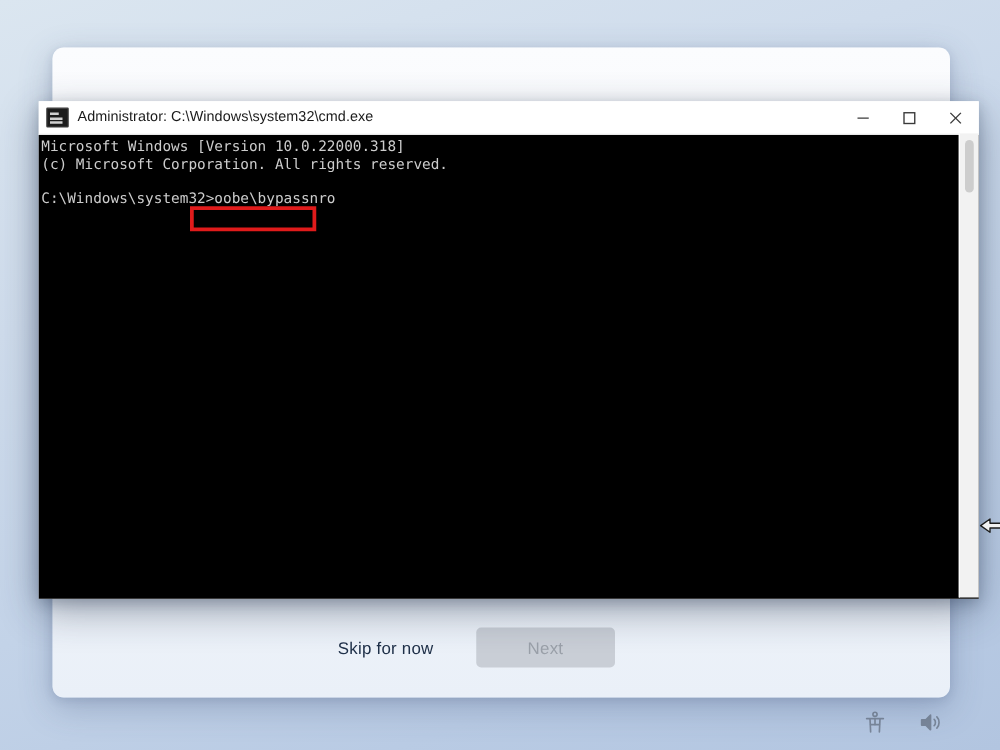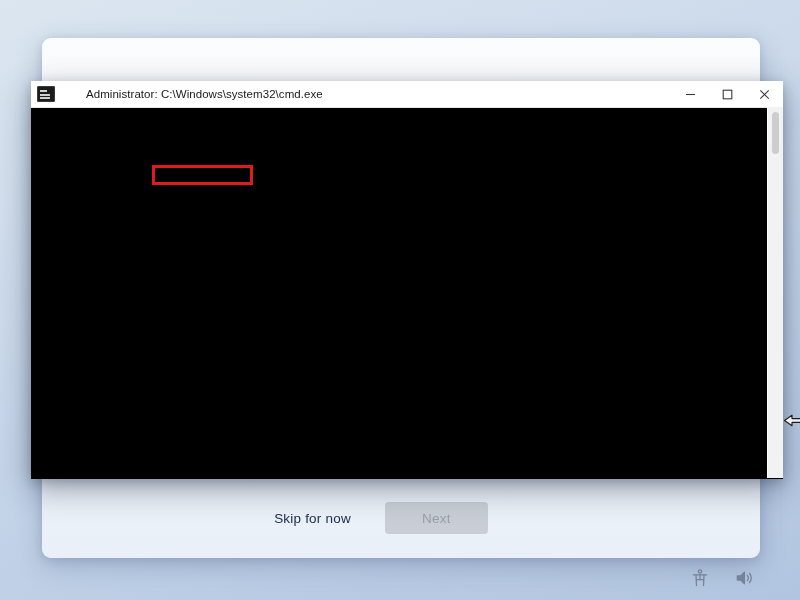--- a/index.html
+++ b/index.html
@@ -57,21 +57,21 @@
   #skip-link {
     font-size: 13.5px;
     color: #20314a;
     letter-spacing: 0.2px;
     margin-right: 34px;
     cursor: pointer;
     user-select: none;
     white-space: nowrap;
   }
   #next-button {
-    width: 103px;
+    width: 111px;
     height: 32px;
     border: none;
     border-radius: 4px;
     background: #c9ced6;
     color: #9aa0a9;
     font-family: "Liberation Sans", sans-serif;
     font-size: 13.5px;
     letter-spacing: 0.2px;
     cursor: default;
   }
@@ -104,21 +104,20 @@
                 0 3px 10px rgba(30, 45, 70, 0.24);
   }
 
   #cmd-titlebar {
     position: relative;
     height: 26px;
     background: #ffffff;
     border-bottom: 1px solid #e8e8e8;
     display: flex;
     align-items: center;
-    gap: 24px;
   }
   #cmd-icon {
     width: 16px;
     height: 14px;
     margin-left: 6px;
     margin-right: 7px;
     flex: 0 0 auto;
     background: #1c1c1c;
     border: 1px solid #3a3a3a;
     border-radius: 1px;
@@ -282,20 +281,24 @@
         <div class="win-ctl">
           <svg width="11" height="11" viewBox="0 0 11 11">
             <line x1="1.3" y1="1.3" x2="9.7" y2="9.7" stroke="#3a3a3a" stroke-width="1.1"></line>
             <line x1="9.7" y1="1.3" x2="1.3" y2="9.7" stroke="#3a3a3a" stroke-width="1.1"></line>
           </svg>
         </div>
       </div>
     </div>
 
     <div id="cmd-body">
+      <pre id="console-text">Microsoft Windows [Version 10.0.22000.318]
+(c) Microsoft Corporation. All rights reserved.
+
+C:\Windows\system32&gt;oobe\bypassnro</pre>
       <div id="red-highlight"></div>
     </div>
 
     <div id="cmd-scrollbar">
       <div id="cmd-scroll-thumb"></div>
     </div>
   </div>
 
   <div id="mouse-cursor">
     <svg width="20" height="24" viewBox="0 0 20 24">

